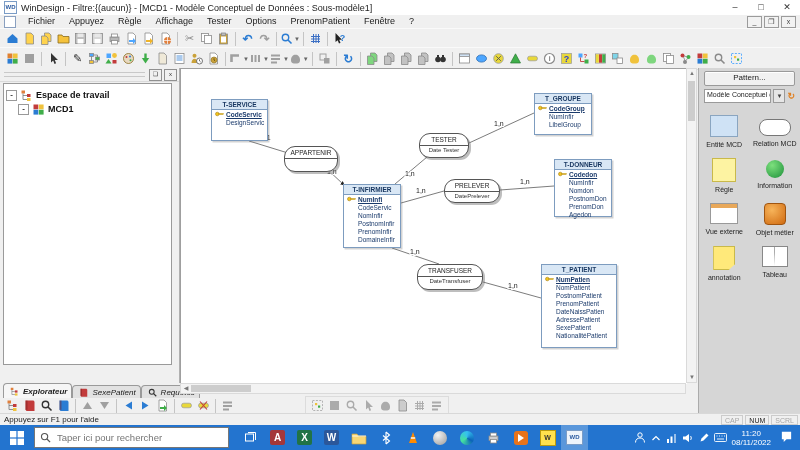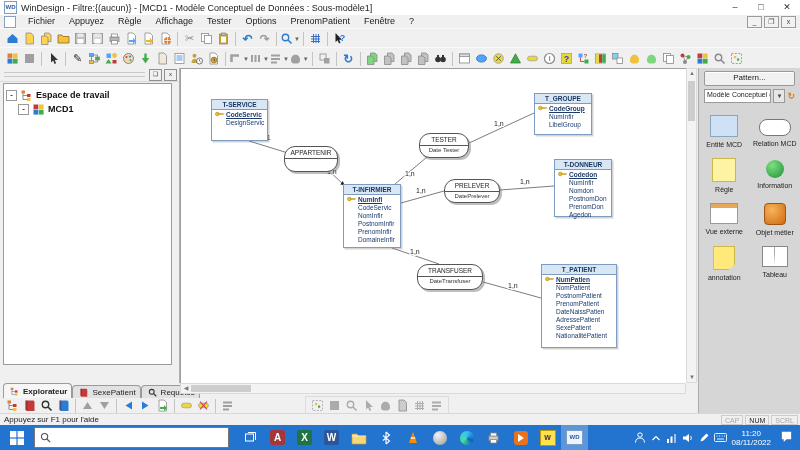--- a/index.html
+++ b/index.html
@@ -28,21 +28,21 @@
   
   .lpanel{left:0;top:68px;width:179px;height:315px;background:#f0f0f0;border-right:1px solid #b0b0b0;}
   .lphead{height:13px;display:flex;align-items:center;border-bottom:1px solid #dadada;}
   .grip{flex:1;height:3px;margin:0 4px;border-top:1px solid #c9c9c9;border-bottom:1px solid #c9c9c9;}
   .lpbtn{width:11px;height:10px;border:1px solid #909090;background:#f0f0f0;font-size:6px;line-height:8px;text-align:center;color:#333;margin-right:2px;}
   .tree{position:absolute;top:15px;left:3px;width:169px;height:282px;background:#fff;border:1px solid #9a9a9a;
         padding:4px 2px;font-size:9px;font-weight:bold;color:#111;box-sizing:border-box;}
   .trow{display:flex;align-items:center;height:14px;white-space:nowrap;}
   .texp{width:9px;height:9px;border:1px solid #999;background:#fff;font-size:8px;line-height:7px;text-align:center;margin-right:3px;color:#333;flex:0 0 auto;}
   .ticn{margin-right:3px;display:flex;}
-  .ltabs{left:1px;top:383px;width:178px;height:15px;display:flex;align-items:flex-end;padding-left:2px;}
+  .ltabs{left:1px;top:383px;width:178px;height:15px;display:flex;align-items:flex-end;padding-left:2px;font-style:italic;}
   .ltab{display:flex;align-items:center;gap:2px;font-size:8px;padding:0 4px;border:1px solid #9a9a9a;
         border-bottom:none;border-radius:4px 4px 0 0;background:#e2e2e2;height:12px;color:#222;}
   .ltab.active{background:#f6f6f6;font-weight:bold;height:14px;}
   #minibar{left:0;top:398px;width:240px;height:15px;border:none;background:transparent;}
   #graybar{left:305px;top:396px;height:16px;background:#f0f0f0;border:1px solid #dcdcdc;display:flex;align-items:center;padding:0 3px;}
   
   .canvas{left:180px;top:68px;width:506px;height:315px;background:#ffffff;border-left:1px solid #9f9f9f;border-top:1px solid #9f9f9f;overflow:hidden;}
   .vscroll{left:686px;top:68px;width:11px;height:315px;background:#f3f3f3;border:1px solid #dadada;box-sizing:border-box;}
   .hscroll{left:180px;top:383px;width:506px;height:11px;background:#f3f3f3;border:1px solid #dadada;box-sizing:border-box;display:flex;align-items:center;}
   .sbarrow{font-size:6px;color:#777;width:10px;text-align:center;line-height:9px;}
@@ -950,20 +950,21 @@
         <rect x="7.6" y="0" width="6.4" height="6.4" fill="#fff"></rect>
         <rect x="0" y="7.6" width="6.4" height="6.4" fill="#fff"></rect>
         <rect x="7.6" y="7.6" width="6.4" height="6.4" fill="#fff"></rect>
       </svg>
   </div>
   <div class="tsearch">
     <svg width="11" height="11" viewBox="0 0 12 12">
         <circle cx="5" cy="5" r="3.4" fill="none" stroke="#555" stroke-width="1.2"></circle>
         <line x1="7.6" y1="7.6" x2="11" y2="11" stroke="#555" stroke-width="1.4"></line>
       </svg>
+    <input placeholder="Taper ici pour rechercher" style="">
   </div>
   <div id="tb-apps">
       <div class="tapp">
         <svg width="13" height="13" viewBox="0 0 13 13">
           <rect x="1.5" y="3" width="8" height="7" fill="none" stroke="#fff" stroke-width="1"></rect>
           <path d="M4 1.5h7.5V9" fill="none" stroke="#fff" stroke-width="1"></path>
         </svg>
       </div>
       <div class="tapp">
         <div class="letter" style="background:#A4373A">A</div>

